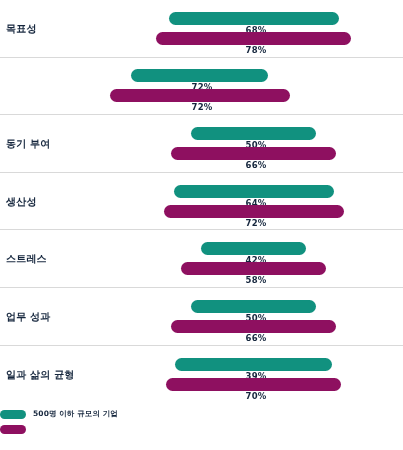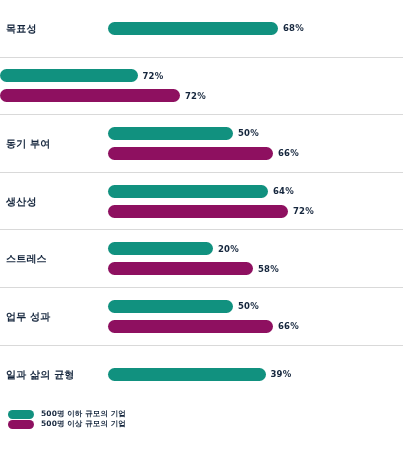--- a/index.html
+++ b/index.html
@@ -61,20 +61,21 @@
     justify-content: center;
     gap: 7px;
     padding-right: 4px;
     box-sizing: border-box;
   }
 
   .bar-line {
     display: flex;
     align-items: center;
     height: 13px;
+    flex-direction: column;
   }
 
   .bar-track {
     position: relative;
     height: 13px;
     flex: 0 0 auto;
   }
 
   .bar-fill {
     height: 13px;
@@ -92,24 +93,24 @@
     font-size: 8.5px;
     font-weight: bold;
     color: #15263d;
     margin-left: 5px;
     white-space: nowrap;
     letter-spacing: 0.2px;
   }
 
   .legend {
     margin-top: 6px;
-    padding-left: 8px;
-    display: flex;
-    flex-direction: column;
-    gap: 0;
+    padding-left: 0;
+    display: flex;
+    flex-direction: column;
+    gap: 6px;
   }
   .legend-item {
     display: flex;
     align-items: center;
   }
   .legend-swatch {
     width: 26px;
     height: 9px;
     border-radius: 5px;
     flex: 0 0 26px;
@@ -133,20 +134,26 @@
 
     <div class="chart-row">
       <div class="row-label">목표성</div>
       <div class="bars-wrap">
         <div class="bar-line">
           <div class="bar-track" style="width: 170px;">
             <div class="bar-fill small-co" style="width: 100%;"></div>
           </div>
           <span class="bar-value">68%</span>
         </div>
+        <div class="bar-line">
+          <div class="bar-track" style="width: 195px;">
+            <div class="bar-fill large-co" style="width: 100%;"></div>
+          </div>
+          <span class="bar-value">78%</span>
+        </div>
       </div>
     </div>
 
     <div class="chart-row">
       <div class="bars-wrap">
         <div class="bar-line">
           <div class="bar-track" style="width: 137.5px;">
             <div class="bar-fill small-co" style="width: 100%;"></div>
           </div>
           <span class="bar-value">72%</span>
@@ -196,21 +203,21 @@
       </div>
     </div>
 
     <div class="chart-row">
       <div class="row-label">스트레스</div>
       <div class="bars-wrap">
         <div class="bar-line">
           <div class="bar-track" style="width: 105px;">
             <div class="bar-fill small-co" style="width: 100%;"></div>
           </div>
-          <span class="bar-value">20%</span>
+          <span class="bar-value">42%</span>
         </div>
         <div class="bar-line">
           <div class="bar-track" style="width: 145px;">
             <div class="bar-fill large-co" style="width: 100%;"></div>
           </div>
           <span class="bar-value">58%</span>
         </div>
       </div>
     </div>
 
@@ -233,30 +240,35 @@
     </div>
 
     <div class="chart-row">
       <div class="row-label">일과 삶의 균형</div>
       <div class="bars-wrap">
         <div class="bar-line">
           <div class="bar-track" style="width: 157.5px;">
             <div class="bar-fill small-co" style="width: 100%;"></div>
           </div>
           <span class="bar-value">39%</span>
+        </div>
+        <div class="bar-line">
+          <div class="bar-track" style="width: 175px;">
+            <div class="bar-fill large-co" style="width: 100%;"></div>
+          </div>
+          <span class="bar-value">70%</span>
         </div>
       </div>
     </div>
 
   </div>
 
   <div class="legend">
     <div class="legend-item">
       <span class="legend-swatch small-co"></span>
       <span class="legend-label">500명 이하 규모의 기업</span>
     </div>
     <div class="legend-item">
       <span class="legend-swatch large-co"></span>
-      <span class="legend-label">500명 이상 규모의 기업</span>
     </div>
   </div>
 
 </div>
 
 </body></html>

